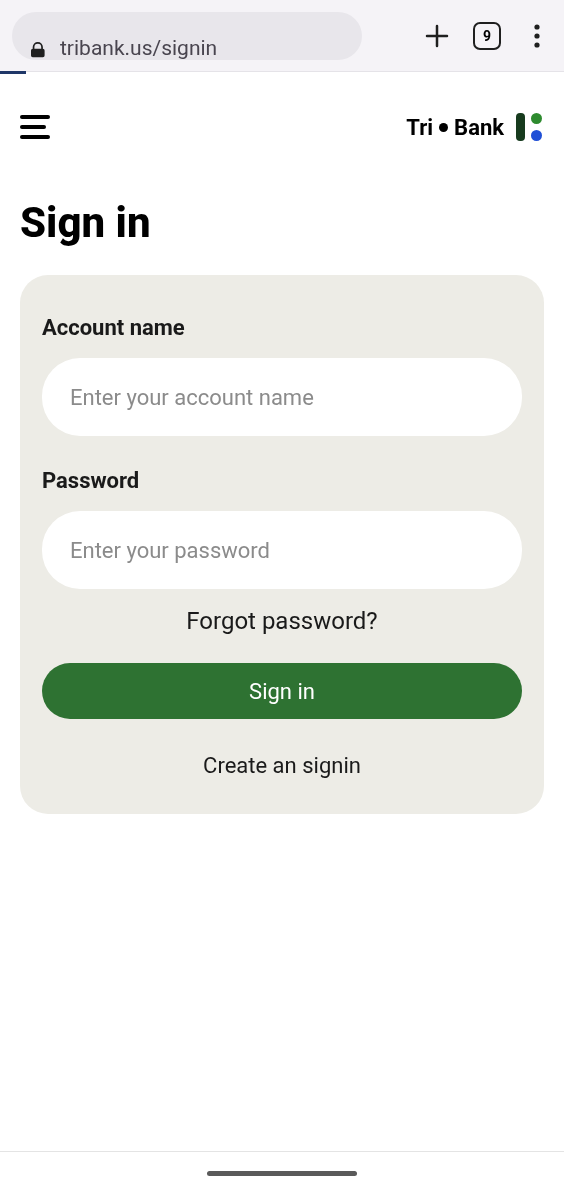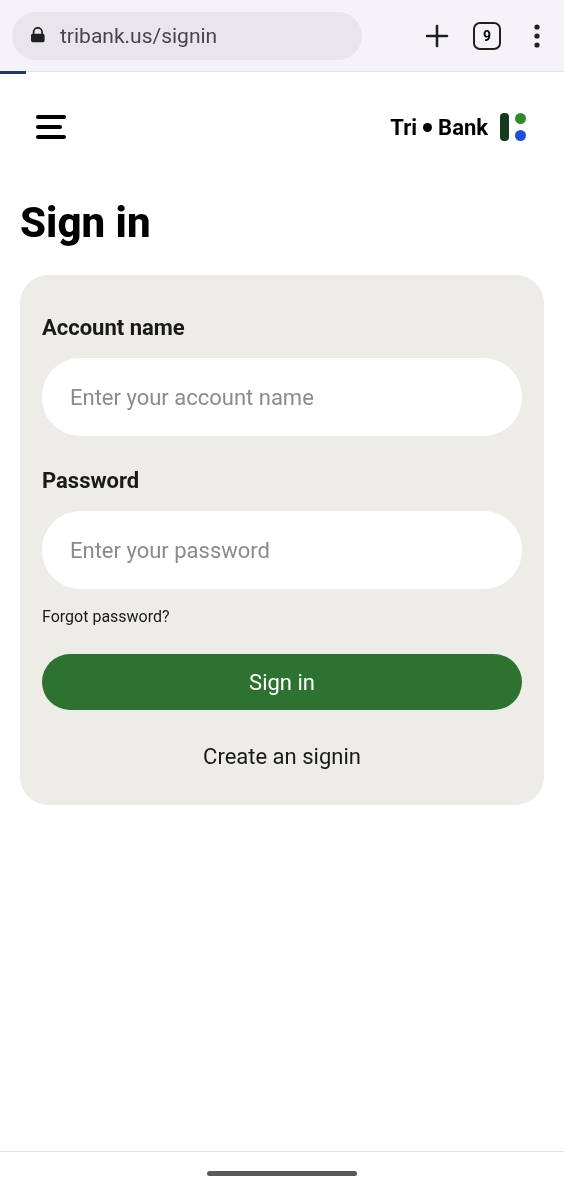--- a/index.html
+++ b/index.html
@@ -26,21 +26,21 @@
       gap: 12px;
       border-bottom: 1px solid #e5e3e8;
     }
     .url-pill {
       flex: 0 0 auto;
       width: 350px;
       height: 48px;
       background: #e8e6eb;
       border-radius: 24px;
       display: flex;
-      align-items: center;
+      align-items: flex-end;
       padding: 0 18px;
       gap: 12px;
     }
     .lock-icon {
       width: 18px;
       height: 18px;
       display: flex;
       align-items: center;
       justify-content: center;
     }
@@ -80,21 +80,21 @@
       height: 3px;
       background: #1f3768;
     }
     
     
     .app-header {
       height: 110px;
       background: #ffffff;
       display: flex;
       align-items: center;
-      padding: 0 36px;
+      padding: 0 20px;
       justify-content: space-between;
     }
     .hamburger-icon {
       width: 30px;
       height: 24px;
       display: flex;
       flex-direction: column;
       justify-content: space-between;
     }
     .hamburger-icon span {
@@ -197,22 +197,22 @@
     }
     .form-group {
       margin-bottom: 32px;
     }
     .form-group.password-group {
       margin-bottom: 18px;
       margin-top: 24px;
     }
     .forgot-link {
       display: block;
-      text-align: left;
-      font-size: 16px;
+      text-align: center;
+      font-size: 24px;
       color: #1a1a1a;
       margin-bottom: 28px;
       text-decoration: none;
     }
     .signin-btn {
       width: 100%;
       height: 56px;
       background: #2e7232;
       color: #fff;
       border: none;

